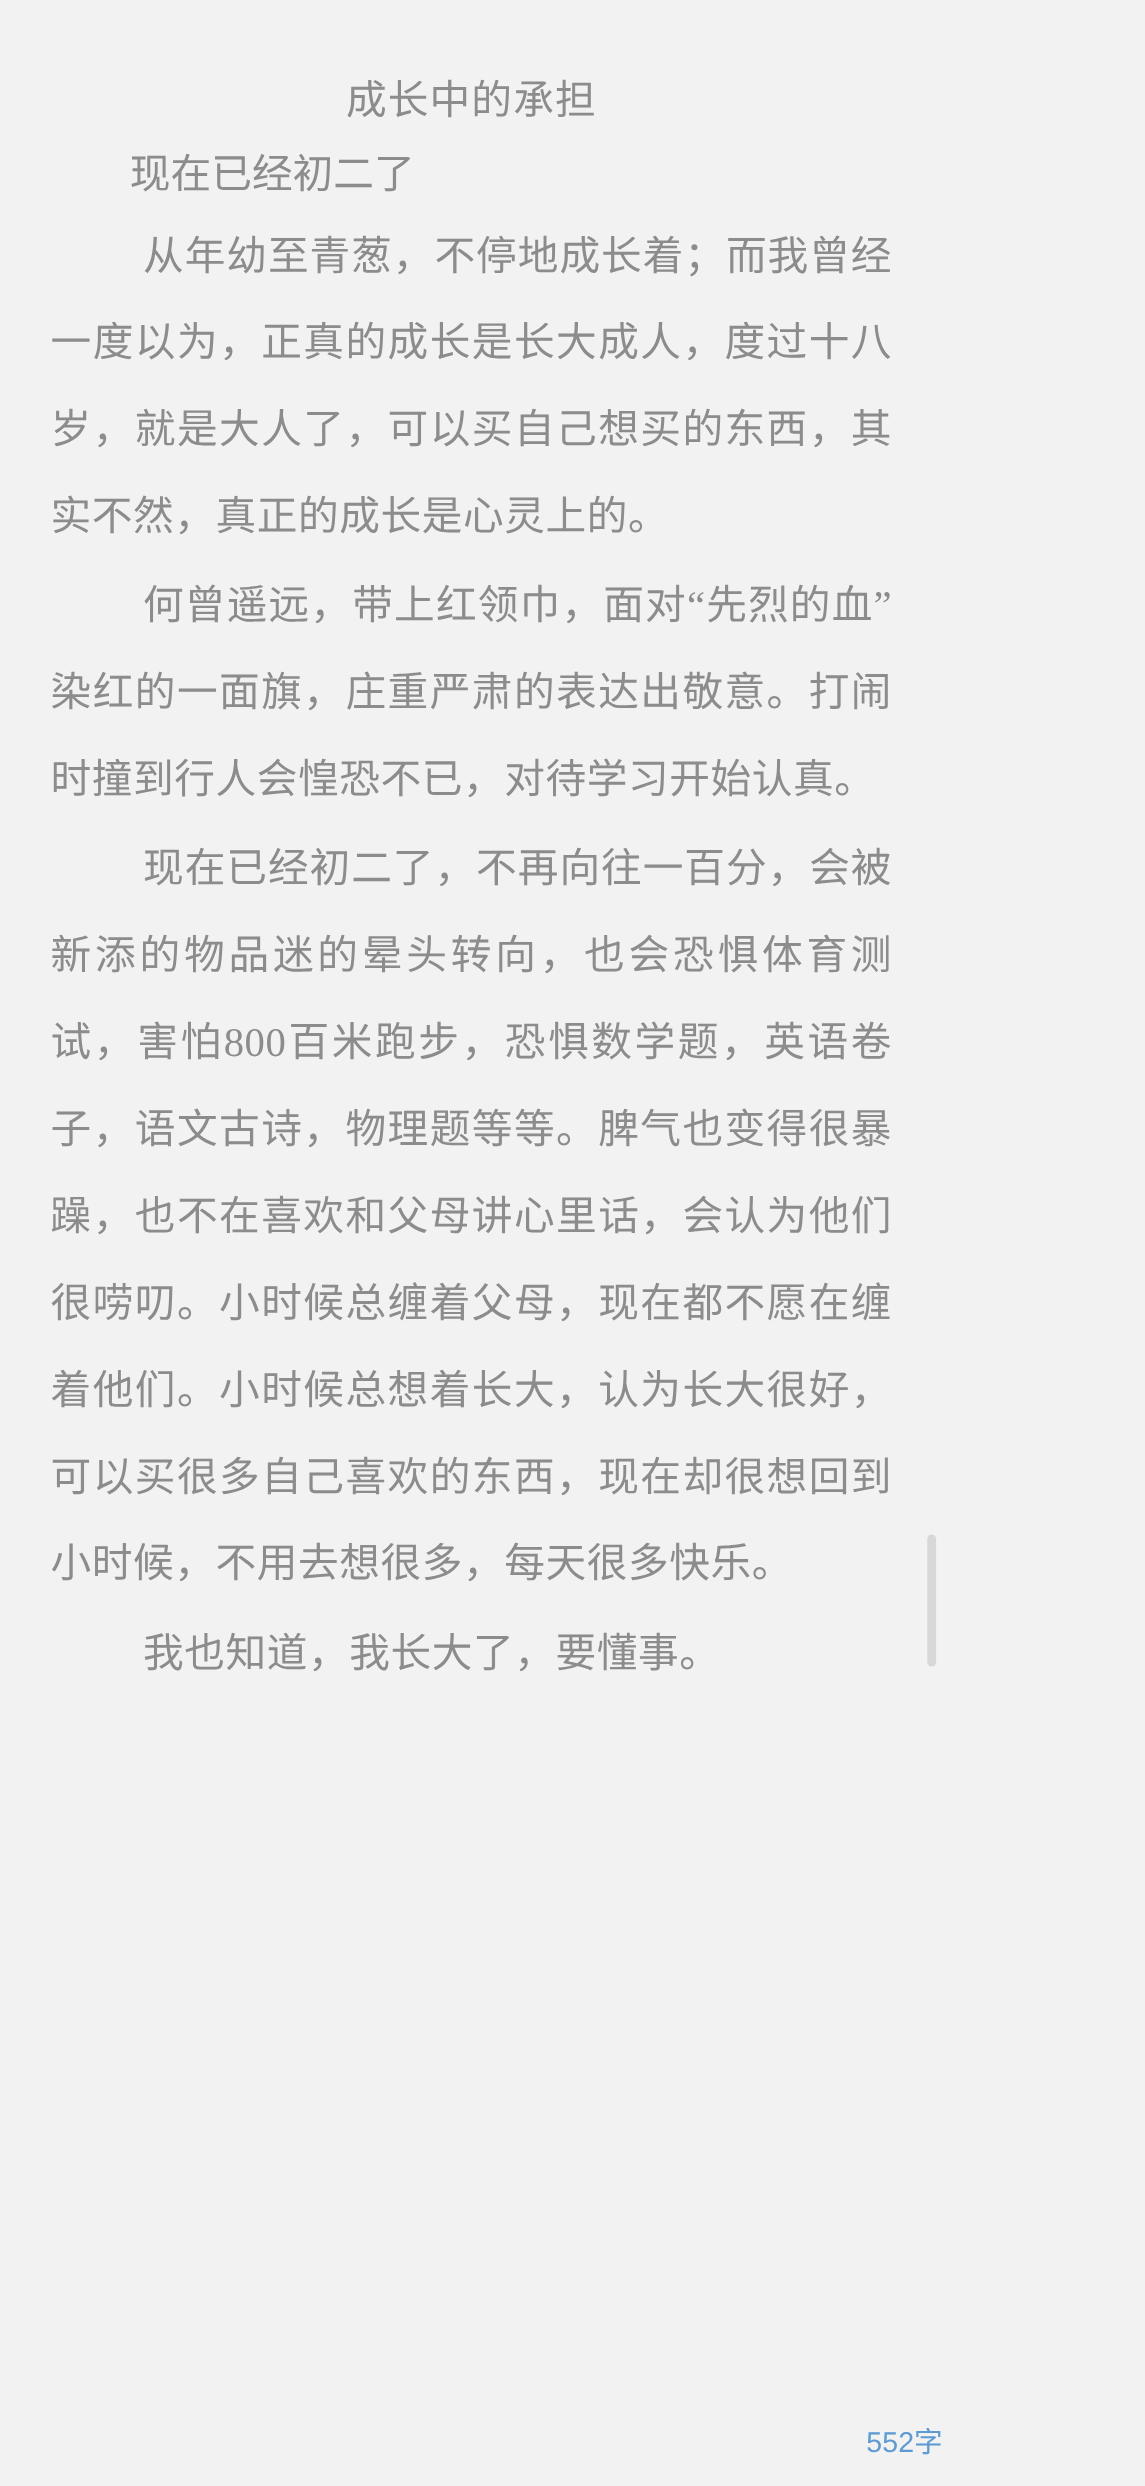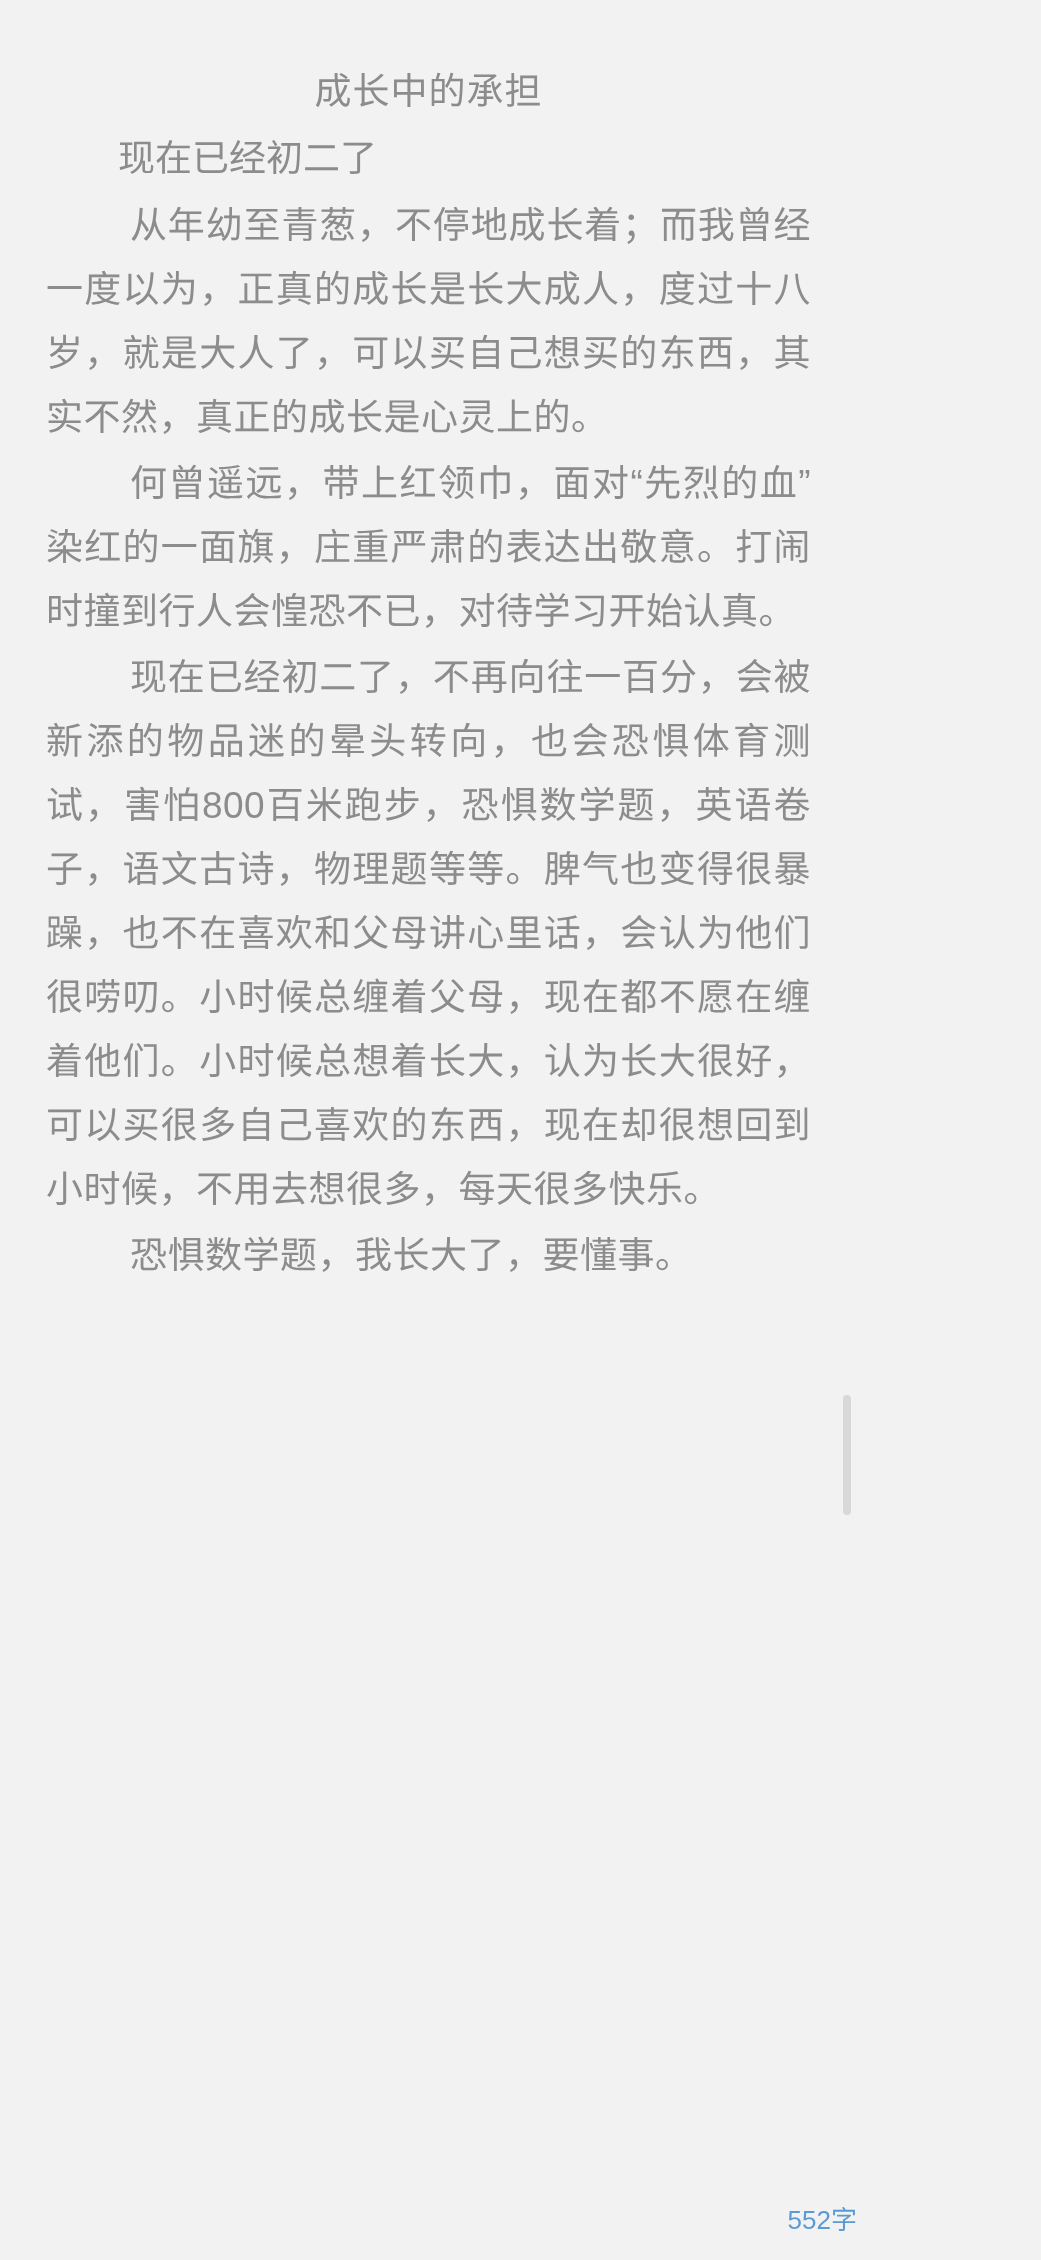--- a/index.html
+++ b/index.html
@@ -35,28 +35,29 @@
   .doc-subtitle {
     font-size: 37px;
     line-height: 58px;
     color: #8c8c8c;
     margin: 0 0 6px 0;
     text-indent: 72px;
     font-weight: 400;
   }
   .para {
     font-size: 37px;
-    line-height: 64px;
+    line-height: 79px;
     color: #8c8c8c;
     margin: 0;
     text-indent: 84px;
     text-align: justify;
     text-justify: inter-ideograph;
     letter-spacing: 0.5px;
     font-weight: 400;
+    font-family: Liberation Serif, serif;
   }
   .para + .para {
     margin-top: 2px;
   }
   .word-count {
     position: absolute;
     right: 0px;
     bottom: 22px;
     font-size: 26px;
     line-height: 36px;
@@ -79,19 +80,19 @@
 
 <div class="page">
 
   <h1 class="doc-title">成长中的承担</h1>
 
   <p class="doc-subtitle">现在已经初二了</p>
 
   <p class="para">从年幼至青葱，不停地成长着；而我曾经一度以为，正真的成长是长大成人，度过十八岁，就是大人了，可以买自己想买的东西，其实不然，真正的成长是心灵上的。</p>
   <p class="para">何曾遥远，带上红领巾，面对“先烈的血”染红的一面旗，庄重严肃的表达出敬意。打闹时撞到行人会惶恐不已，对待学习开始认真。</p>
   <p class="para">现在已经初二了，不再向往一百分，会被新添的物品迷的晕头转向，也会恐惧体育测试，害怕800百米跑步，恐惧数学题，英语卷子，语文古诗，物理题等等。脾气也变得很暴躁，也不在喜欢和父母讲心里话，会认为他们很唠叨。小时候总缠着父母，现在都不愿在缠着他们。小时候总想着长大，认为长大很好，可以买很多自己喜欢的东西，现在却很想回到小时候，不用去想很多，每天很多快乐。</p>
-  <p class="para">恐惧数学题，我长大了，要懂事。</p>
+  <p class="para">我也知道，我长大了，要懂事。</p>
 
   <div class="scroll-thumb"></div>
 
   <div class="word-count">552字</div>
 
 </div>
 
 </body></html>

